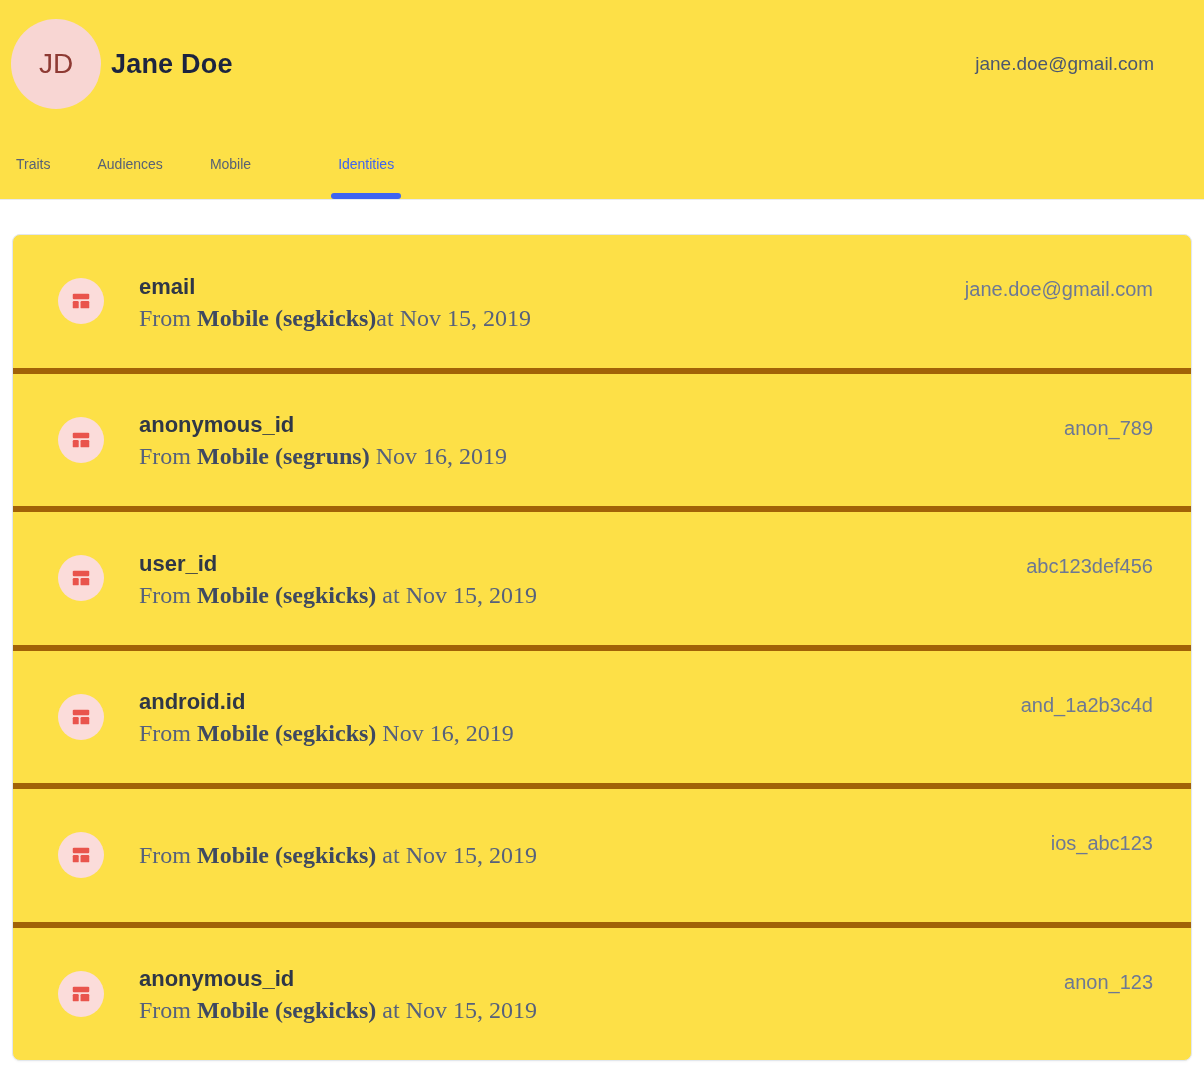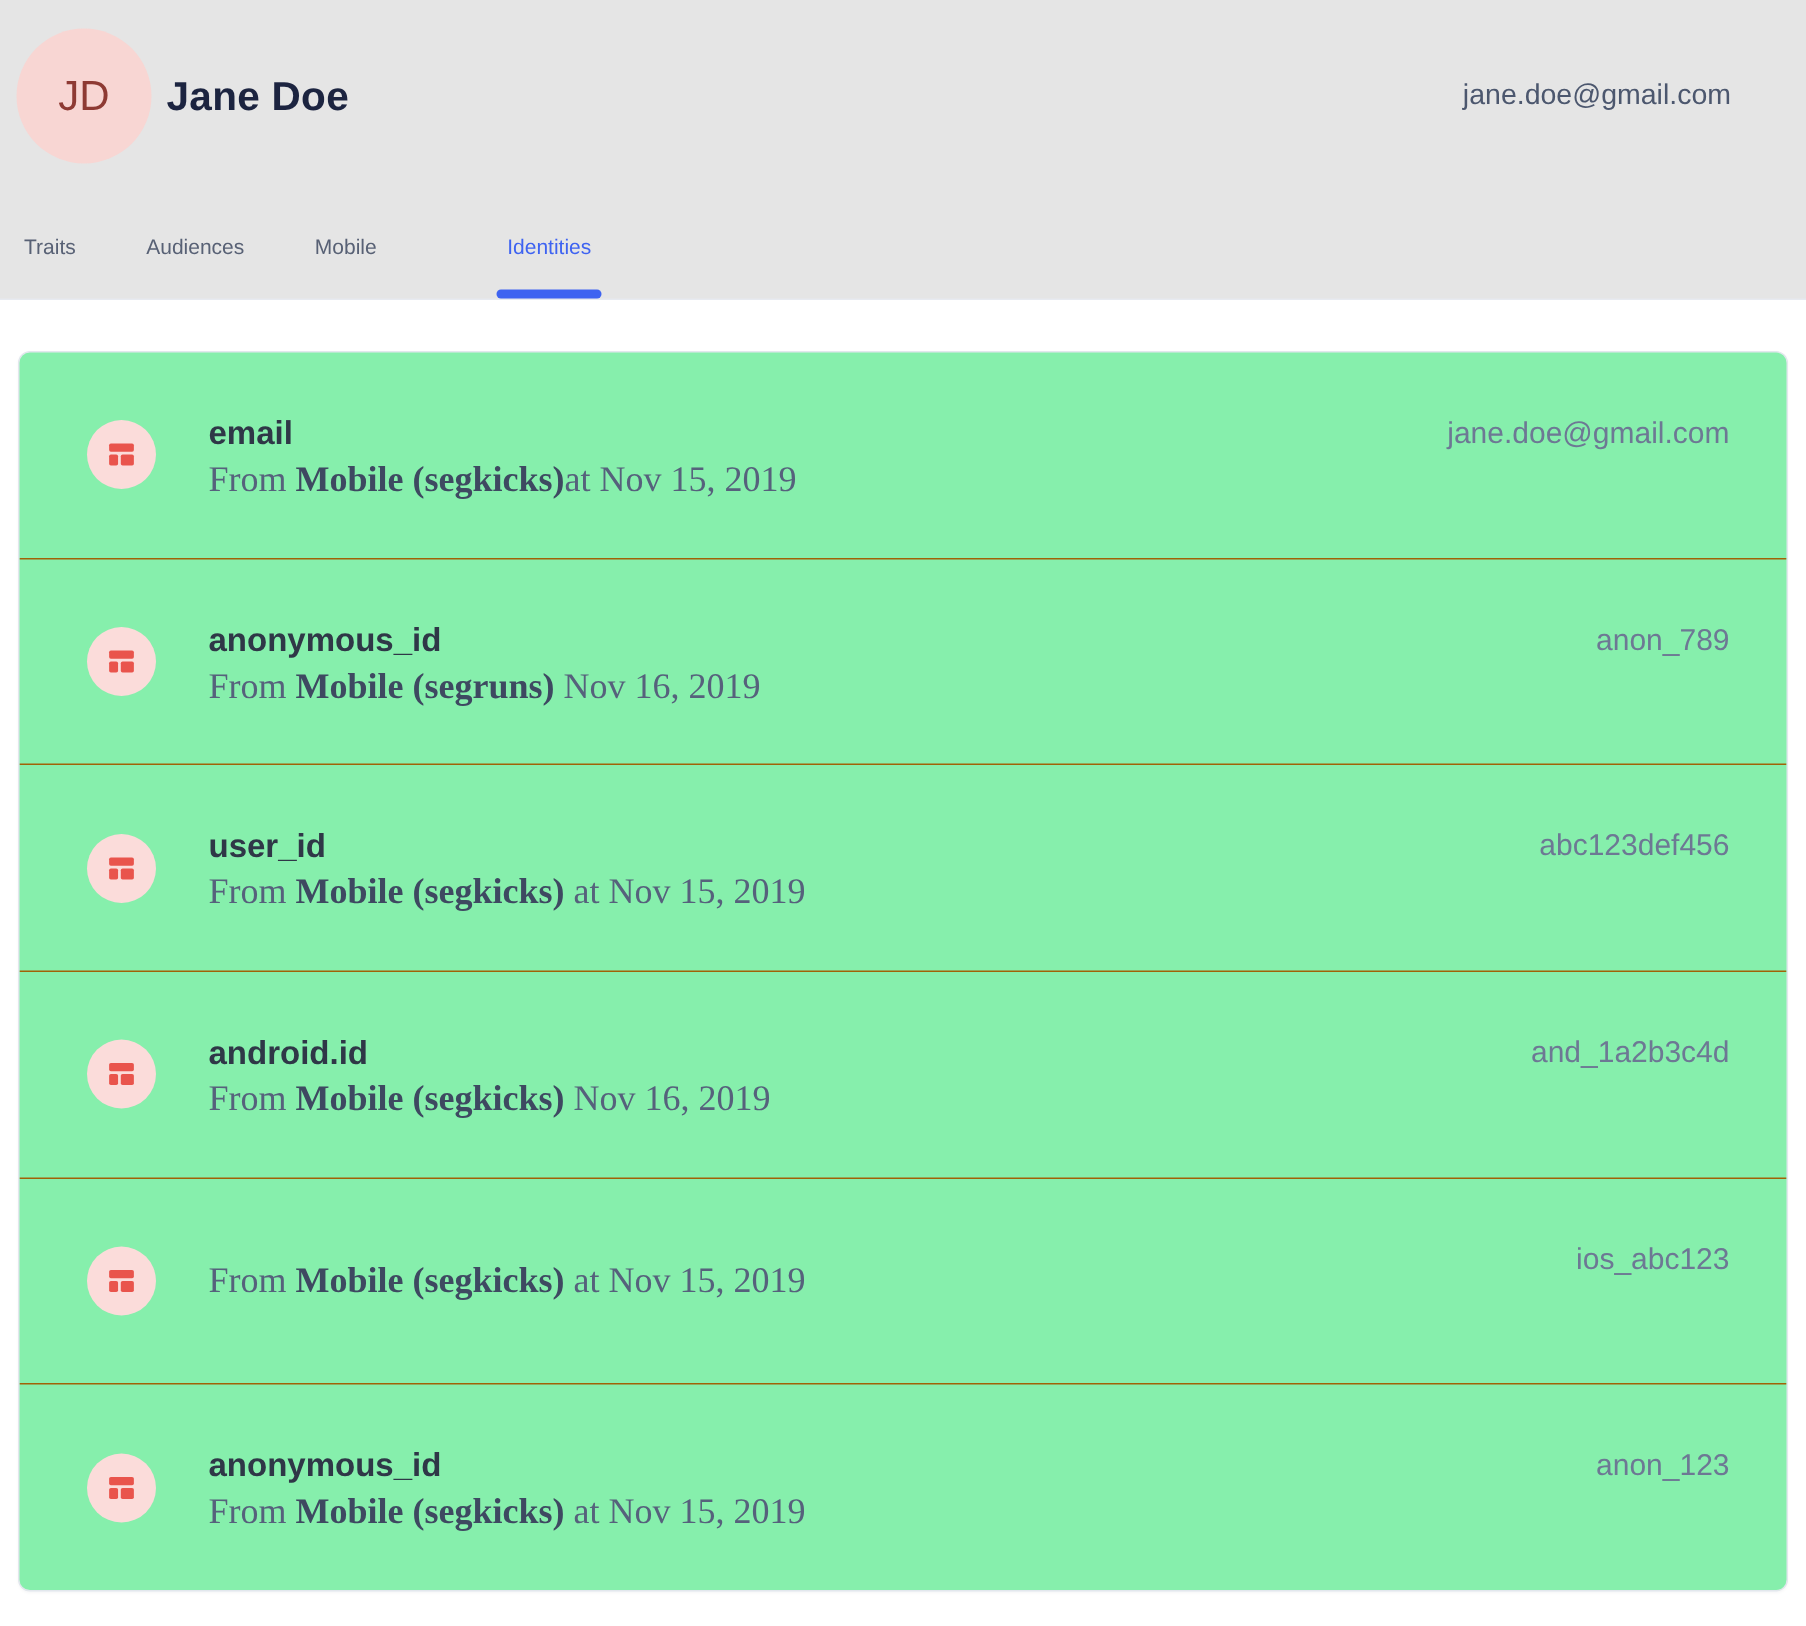--- a/index.html
+++ b/index.html
@@ -1,21 +1,21 @@
 <!DOCTYPE html>
 <html><head>
 <meta charset="utf-8">
 <style>
   * { margin:0; padding:0; box-sizing:border-box; }
   html,body { width:1204px; height:1084px; background:#ffffff;
     font-family:"Liberation Sans", sans-serif; }
 
   
   .profile-header {
-    height:200px; background:#e5e5e5; border-bottom:1px solid #e7eaf0;
+    height:200px; background:#fde047; border-bottom:1px solid #e7eaf0;
   }
   .header-top {
     height:90px; padding-top:19px; padding-left:11px; padding-right:50px;
     display:flex; align-items:center;
     box-sizing:content-box;
   }
   .avatar {
     width:90px; height:90px; border-radius:50%; background:#f8d6d3;
     display:flex; align-items:center; justify-content:center;
     color:#8e3a33; font-size:28px; font-weight:400; flex:0 0 auto;
@@ -37,30 +37,30 @@
   }
   .tab.active { color:#3e63f1;margin-left:40px; }
   .tab.active::after {
     content:""; position:absolute; left:-7px; right:-7px; bottom:0;
     height:6px; background:#3e63f1; border-radius:4px;
   }
 
   
   .main-area { padding:34px 12px 23px; }
   .card {
-    height:827px; background:#86efac; border:1px solid #e2e7ed;
+    height:827px; background:#fde047; border:1px solid #e2e7ed;
     border-radius:8px; display:flex; flex-direction:column;
     box-shadow:0 1px 2px rgba(16,24,40,.04);
     overflow:hidden;
   }
   .row {
     flex:1 1 0; display:flex; align-items:center;
     padding-left:45px; padding-right:38px;
   }
-  .row + .row { border-top:1px solid #a16207; }
+  .row + .row { border-top:6px solid #a16207; }
   .row-icon {
     width:46px; height:46px; border-radius:50%; background:#fbdcda;
     display:flex; align-items:center; justify-content:center; flex:0 0 auto;
   }
   .row-text { margin-left:35px; min-width:0; }
   .row-title { font-size:22px; line-height:33px; font-weight:600; color:#2f3747; }
   .row-sub { font-size:24px; line-height:30px; color:#56617c; white-space:pre-wrap;font-family:Liberation Serif, serif; }
   .sub-src { font-weight:600; color:#3e4961; }
   .row-value {
     margin-left:auto; align-self:flex-start; margin-top:39px;

